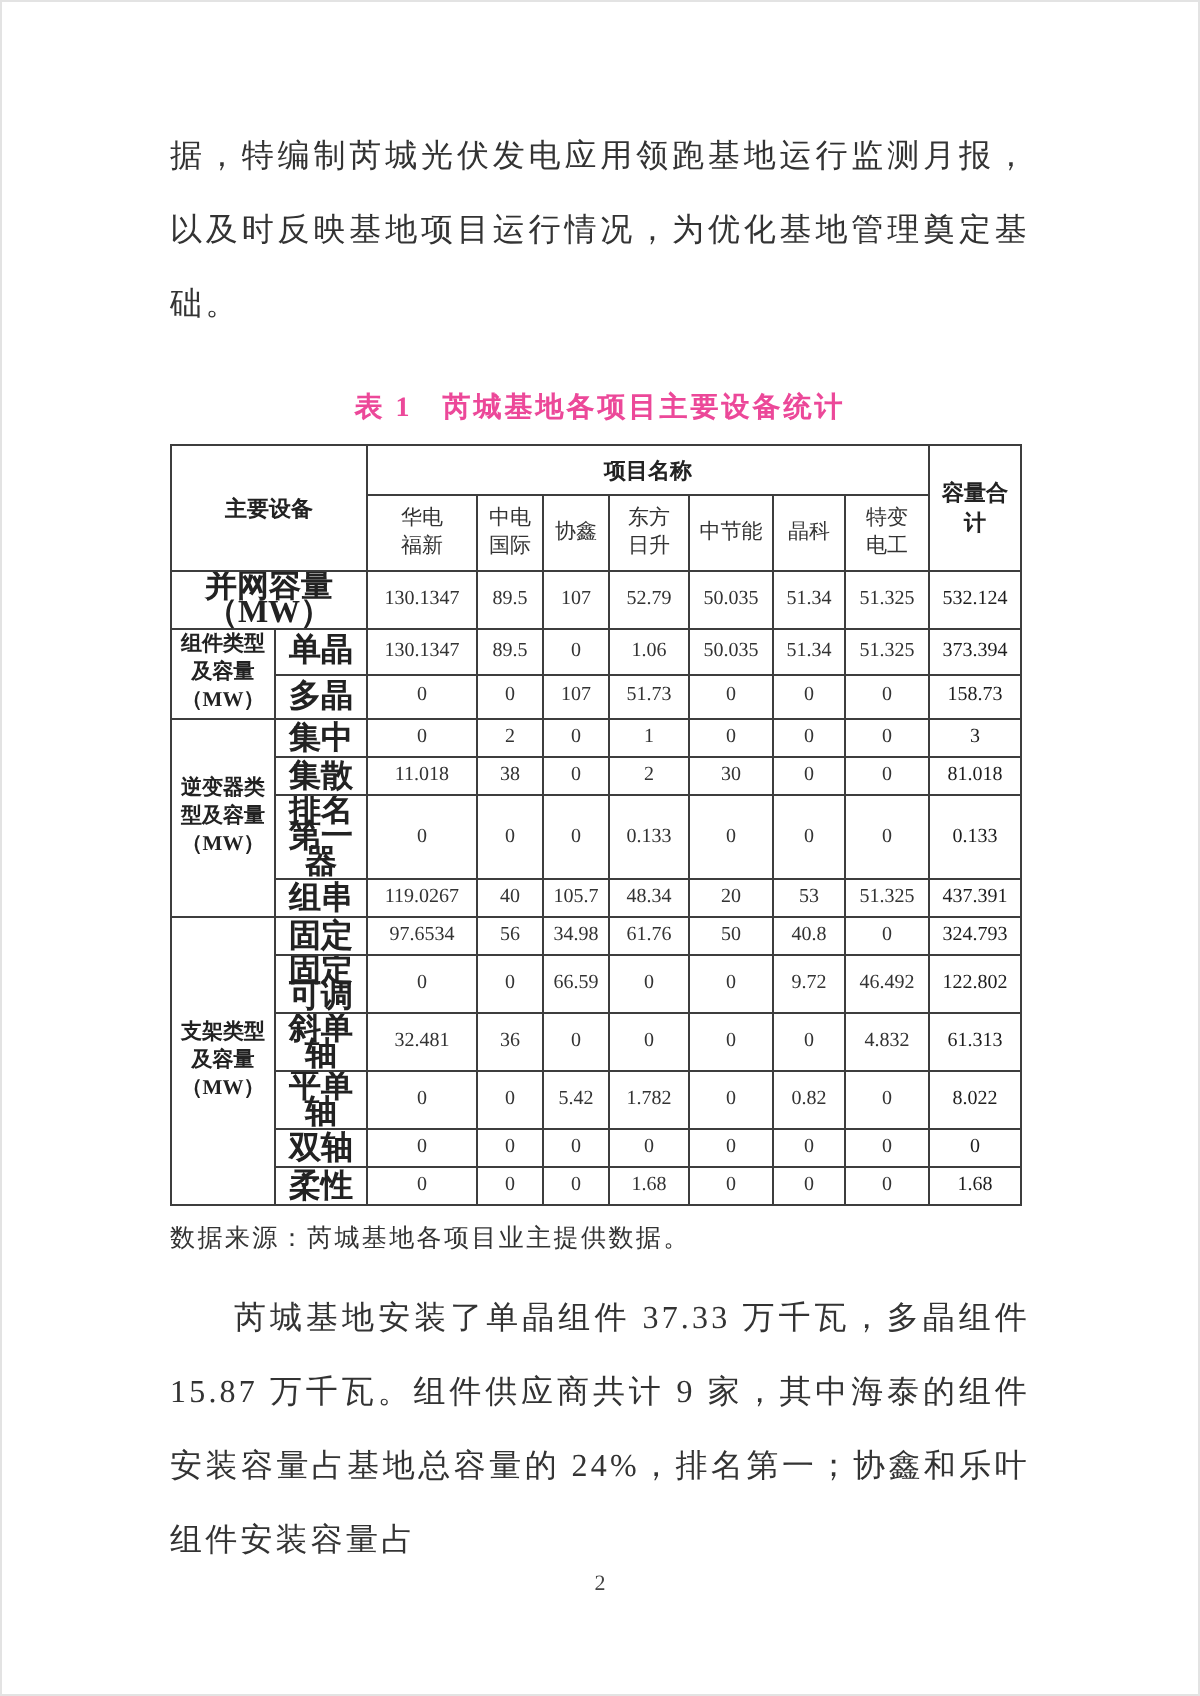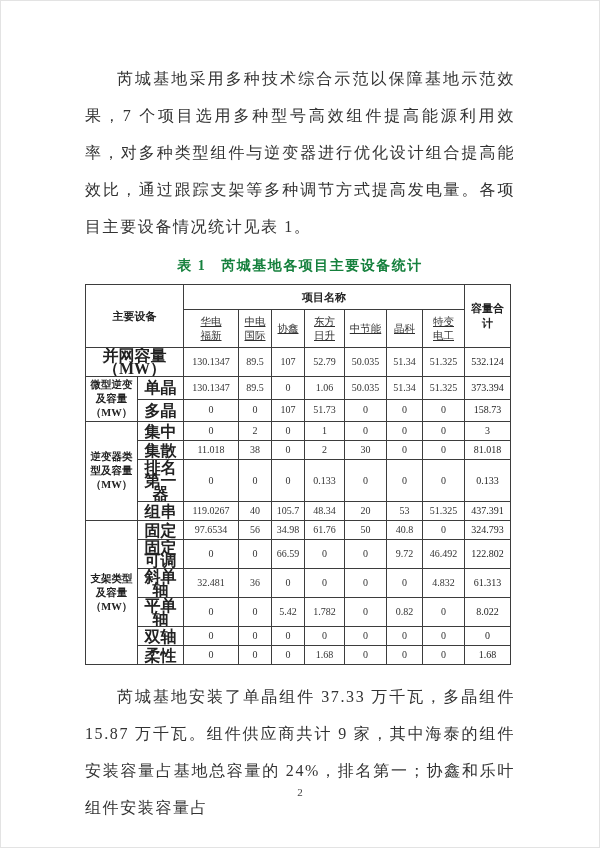--- a/index.html
+++ b/index.html
@@ -22,45 +22,45 @@
     text-align: justify;
     letter-spacing: 1.6px;
     margin: 0;
     color: #333333;
   }
   .indent { text-indent: 2em; }
   .table-title {
     font-size: 14px;
     font-weight: bold;
     text-align: center;
-    margin: 12px 0 9px 0;
+    margin: 24px 0 9px 0;
     white-space: pre;
     letter-spacing: 1.5px;
-    color: #15803d;
+    color: #ec4899;
   }
   table.equipment {
     border-collapse: collapse;
     table-layout: fixed;
     width: 425px;
   }
   table.equipment td, table.equipment th {
     border: 1px solid #3d3d3d;
     text-align: center;
     vertical-align: middle;
     padding: 1px 2px;
     overflow: hidden;
   }
   .hdr {
     font-size: 11px;
     font-weight: bold;
     color: #222222;
     margin-top: 48px;
   }
   tr.hdr-row1 { height: 25px; }
-  tr.hdr-row2 { height: 38px; text-decoration: underline; }
+  tr.hdr-row2 { height: 38px; }
   .company {
     font-size: 10.5px;
     font-weight: normal;
     white-space: pre-line;
     line-height: 14px;
     color: #333333;
   }
   td.group-label {
     font-size: 10.5px;
     font-weight: bold;
@@ -100,22 +100,22 @@
     text-align: center;
     font-size: 11px;
     color: #444444;
   }
 </style>
 </head>
 <body>
 
 <div class="page">
 
-
-  <p class="body-text indent">芮城基地采用多种技术综合示范以保障基地示范效果，7 个项目选用多种型号高效组件提高能源利用效率，对多种类型组件与逆变器进行优化设计组合提高能效比，通过跟踪支架等多种调节方式提高发电量。各项目主要设备情况统计见表 1。</p>
+  <p class="body-text">据，特编制芮城光伏发电应用领跑基地运行监测月报，以及时反映基地项目运行情况，为优化基地管理奠定基础。</p>
+
 
   <div class="table-title">表 1   芮城基地各项目主要设备统计</div>
 
   <table class="equipment">
     <colgroup>
       <col style="width:52px">
         <col style="width:46px">
       <col style="width:55px">
         <col style="width:33px">
         <col style="width:33px">
@@ -151,21 +151,21 @@
           <td class="num">130.1347</td>
           <td class="num">89.5</td>
           <td class="num">107</td>
           <td class="num">52.79</td>
           <td class="num">50.035</td>
           <td class="num">51.34</td>
           <td class="num">51.325</td>
           <td class="num total">532.124</td>
         </tr>
         <tr>
-          <td class="group-label" rowspan="2">微型逆变
+          <td class="group-label" rowspan="2">组件类型
 及容量
 （MW）</td>
           <td class="row-label">单晶</td>
           <td class="num">130.1347</td>
           <td class="num">89.5</td>
           <td class="num">0</td>
           <td class="num">1.06</td>
           <td class="num">50.035</td>
           <td class="num">51.34</td>
           <td class="num">51.325</td>
@@ -295,18 +295,19 @@
           <td class="num">0</td>
           <td class="num">1.68</td>
           <td class="num">0</td>
           <td class="num">0</td>
           <td class="num">0</td>
           <td class="num total">1.68</td>
         </tr>
       </tbody>
   </table>
 
+  <p class="source-note">数据来源：芮城基地各项目业主提供数据。</p>
 
   <p class="body-text indent after-table">芮城基地安装了单晶组件 37.33 万千瓦，多晶组件 15.87 万千瓦。组件供应商共计 9 家，其中海泰的组件安装容量占基地总容量的 24%，排名第一；协鑫和乐叶组件安装容量占</p>
 
   <div class="page-number">2</div>
 
 </div>
 
 </body></html>

